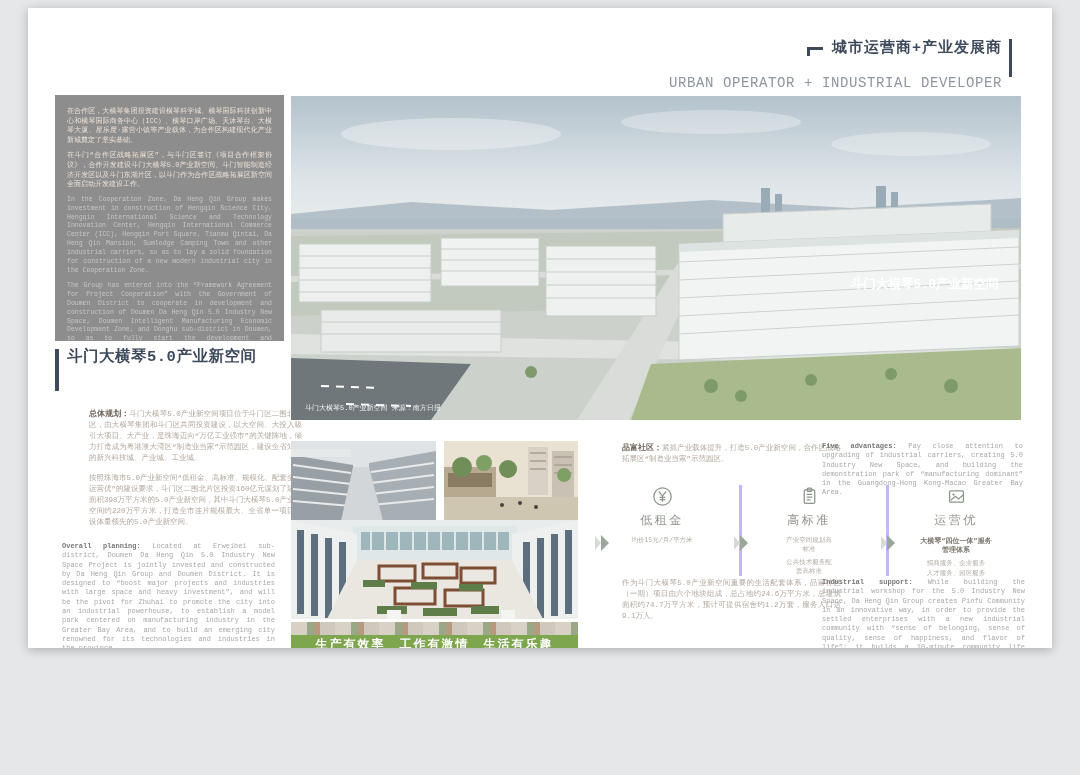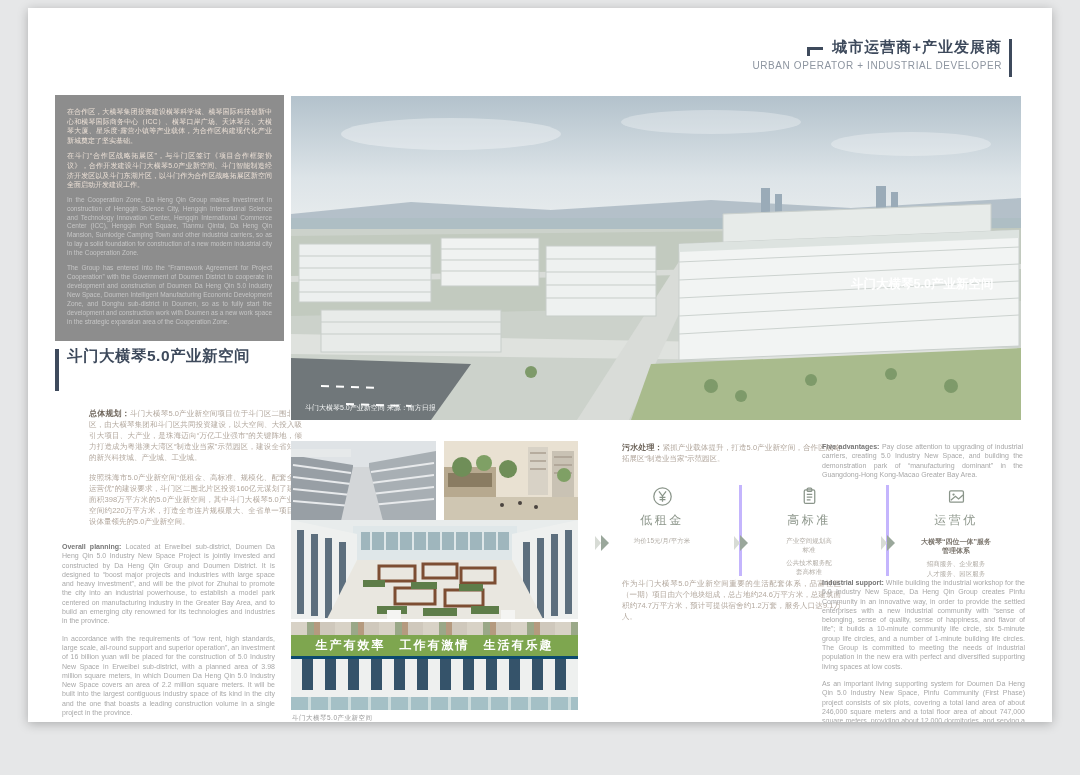--- a/index.html
+++ b/index.html
@@ -4,31 +4,31 @@
 <style>
   * { box-sizing: border-box; }
   html,body { margin:0; padding:0; }
   body {
     width:1080px; height:775px; position:relative;
     background:#e6e7e8;
     font-family:"Liberation Sans", sans-serif;
     -webkit-font-smoothing:antialiased;
   }
   .page {
-    position:absolute; left:28px; top:8px; width:1024px; height:714px;
-    background:#ffffff; box-shadow:0 2px 10px rgba(0,0,0,.25); overflow:hidden;
+    position:absolute; left:28px; top:8px; width:1024px; height:640px;
+    background:#ffffff; box-shadow:0 2px 10px rgba(0,0,0,.25); overflow:hidden;font-family:Liberation Mono, monospace;
   }
 
   
   .header { position:absolute; top:30px; right:40px; text-align:right; padding-right:10px; }
   .header:after { content:""; position:absolute; right:0; top:1px; width:3px; height:38px; background:#3e4a5c; }
   .header-cn { font-size:15px; font-weight:bold; color:#3e4a5c; letter-spacing:1px;
                display:flex; align-items:center; justify-content:flex-end; gap:9px; }
   .bracket { width:16px; height:9px; border-top:3px solid #3e4a5c; border-left:3px solid #3e4a5c; margin-top:7px; }
-  .header-en { font-size:10px; color:#8d95a0; letter-spacing:.6px; margin-top:3px; }
+  .header-en { font-size:14px; color:#8d95a0; letter-spacing:.6px; margin-top:18px; }
 
   
   .intro-box { position:absolute; left:27px; top:87px; width:229px; height:246px;
                background:#8d8d8d; padding:12px 12px 8px; overflow:hidden; }
   .intro-box p { margin:0 0 6px; text-align:justify; }
   .intro-cn { color:#ece0d6; font-size:7px; line-height:9.6px; }
   .intro-en { color:#c6c6c6; font-size:6.5px; line-height:8.9px; }
 
   
   .title-block { position:absolute; left:27px; top:338px; width:245px; display:flex; gap:8px; }
@@ -252,21 +252,21 @@
       <span>生产有效率　工作有激情　生活有乐趣</span>
     </div>
     <div class="fac-wall">
       <div class="fac-windows"></div>
     </div>
     <div class="fac-glass"></div>
   </div>
   <div class="photo-caption">斗门大横琴5.0产业新空间</div>
 
   <div class="adv-cn cn-text">
-    <p><b>污水处理：</b><span>紧抓产业载体提升，打造5.0产业新空间，合作区战略拓展区“制造业当家”示范园区。</span></p>
+    <p><b>品富社区：</b><span>紧抓产业载体提升，打造5.0产业新空间，合作区战略拓展区“制造业当家”示范园区。</span></p>
   </div>
   <div class="adv-en en-text">
     <p><b>Five advantages:</b> <span>Pay close attention to upgrading of industrial carriers, creating 5.0 Industry New Space, and building the demonstration park of “manufacturing dominant” in the Guangdong-Hong Kong-Macao Greater Bay Area.</span></p>
   </div>
 
   <div class="adv-row">
 
     <div class="adv-col">
       <svg class="adv-icon" width="21" height="21" viewBox="0 0 20 20">
         <g fill="none" stroke="#8a958a" stroke-width="1.2">

